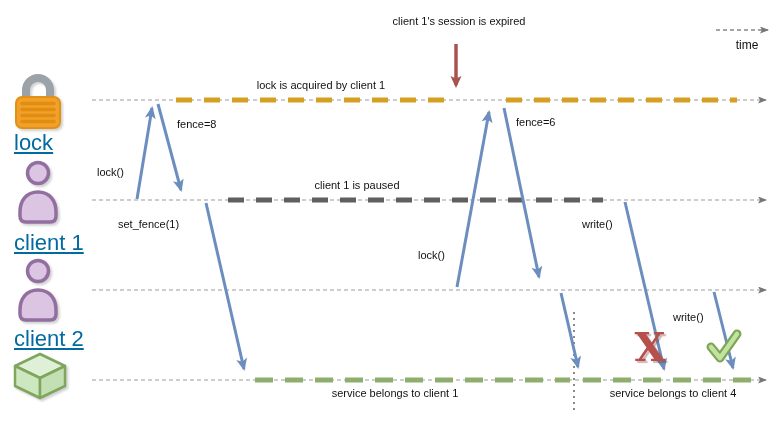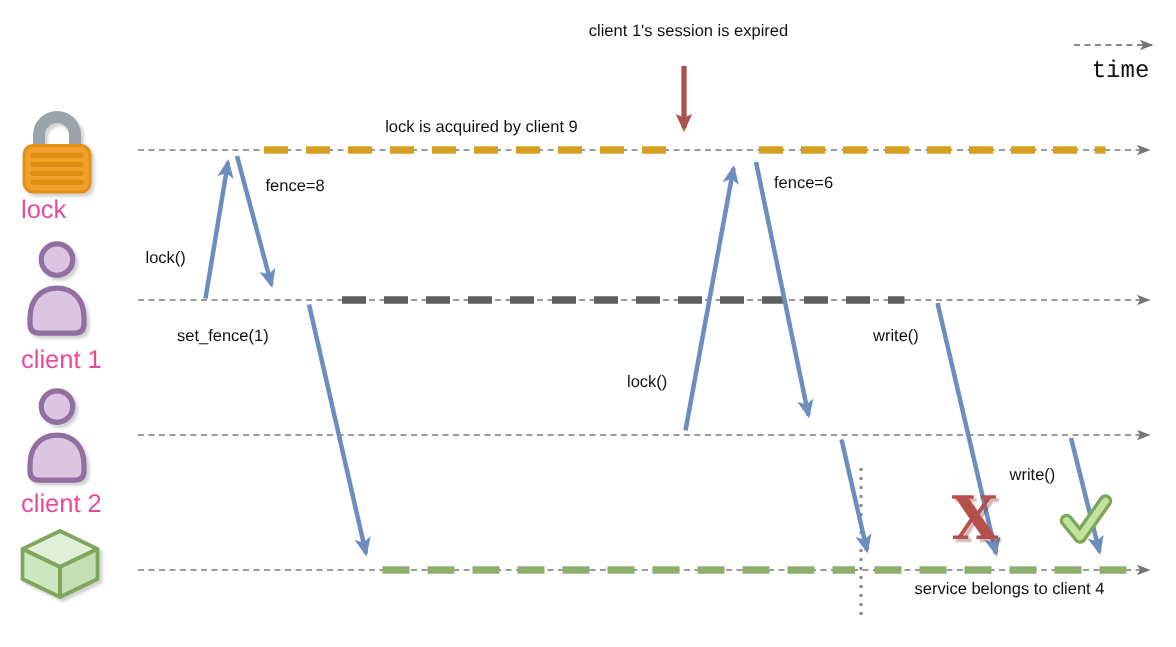--- a/index.html
+++ b/index.html
@@ -7,26 +7,26 @@
     --pause_dash:#5f5f5f; --service_dash:#8dae6c; --timeline_gray:#9b9b9b;
     --fail_red:#b5504c; --check_green_dark:#7da65a; --check_green_light:#c2e39e;
     --text:#111111;
   }
   html,body{margin:0;padding:0;background:#fff;}
   .stage{position:relative;width:784px;height:431px;background:#ffffff;overflow:hidden;
          font-family:"Liberation Sans",sans-serif;color:var(--text);}
   svg.layer{position:absolute;left:0;top:0;}
   .lbl{position:absolute;white-space:nowrap;font-size:11px;line-height:1.15;color:var(--text);}
   .lbl.c{transform:translateX(-50%);}
-  .actor-lbl{position:absolute;white-space:nowrap;font-size:17px;color:#ec4899;}
+  .actor-lbl{position:absolute;white-space:nowrap;font-size:22px;color:#0369a1;text-decoration:underline;}
   .icon{position:absolute;filter:drop-shadow(2px 2px 1px rgba(0,0,0,0.18));}
   .failmark{position:absolute;left:650px;top:346px;transform:translate(-50%,-50%);
             font-family:"DejaVu Serif",serif;font-weight:bold;font-size:40px;
             color:var(--fail_red);text-shadow:2px 2px 1px rgba(120,50,45,0.35);}
-  .timelbl{position:absolute;font-size:16px;transform:translateX(-50%);font-family:Liberation Mono, monospace;}
+  .timelbl{position:absolute;font-size:12px;transform:translateX(-50%);}
 </style>
 </head>
 <body>
 
 <div class="stage">
 
   <svg class="layer" width="784" height="431" viewBox="0 0 784 431">
     <defs>
       <marker id="m-blue" markerUnits="userSpaceOnUse" markerWidth="16" markerHeight="14" refX="11" refY="6" orient="auto">
         <path d="M0.5,0.5 L13,6 L0.5,11.5 L3.5,6 Z" style="fill:var(--arrow_blue)"></path>
@@ -98,21 +98,23 @@
     <polygon points="53,14 28,26 28,46 53,34" fill="#c3e0b4" stroke="#7fa65c" stroke-width="2.5" stroke-linejoin="round"></polygon>
   </svg>
 
   <div class="actor-lbl" style="left:14px;top:130px">lock</div>
   <div class="actor-lbl" style="left:14px;top:230px">client 1</div>
   <div class="actor-lbl" style="left:14px;top:326px">client 2</div>
 
   <div class="lbl c" style="left:459px;top:15px">client 1's session is expired</div>
   <div class="timelbl" style="left:747px;top:38px">time</div>
 
-  <div class="lbl c" style="left:321px;top:79px">lock is acquired by client 9</div>
+  <div class="lbl c" style="left:321px;top:79px">lock is acquired by client 1</div>
+  <div class="lbl c" style="left:357px;top:179px">client 1 is paused</div>
+  <div class="lbl c" style="left:395px;top:387px">service belongs to client 1</div>
   <div class="lbl c" style="left:673px;top:387px">service belongs to client 4</div>
 
   <div class="lbl" style="left:97px;top:166px">lock()</div>
   <div class="lbl" style="left:177px;top:118px">fence=8</div>
   <div class="lbl" style="left:118px;top:218px">set_fence(1)</div>
   <div class="lbl" style="left:418px;top:249px">lock()</div>
   <div class="lbl" style="left:516px;top:116px">fence=6</div>
   <div class="lbl" style="left:582px;top:218px">write()</div>
   <div class="lbl" style="left:673px;top:311px">write()</div>
 

